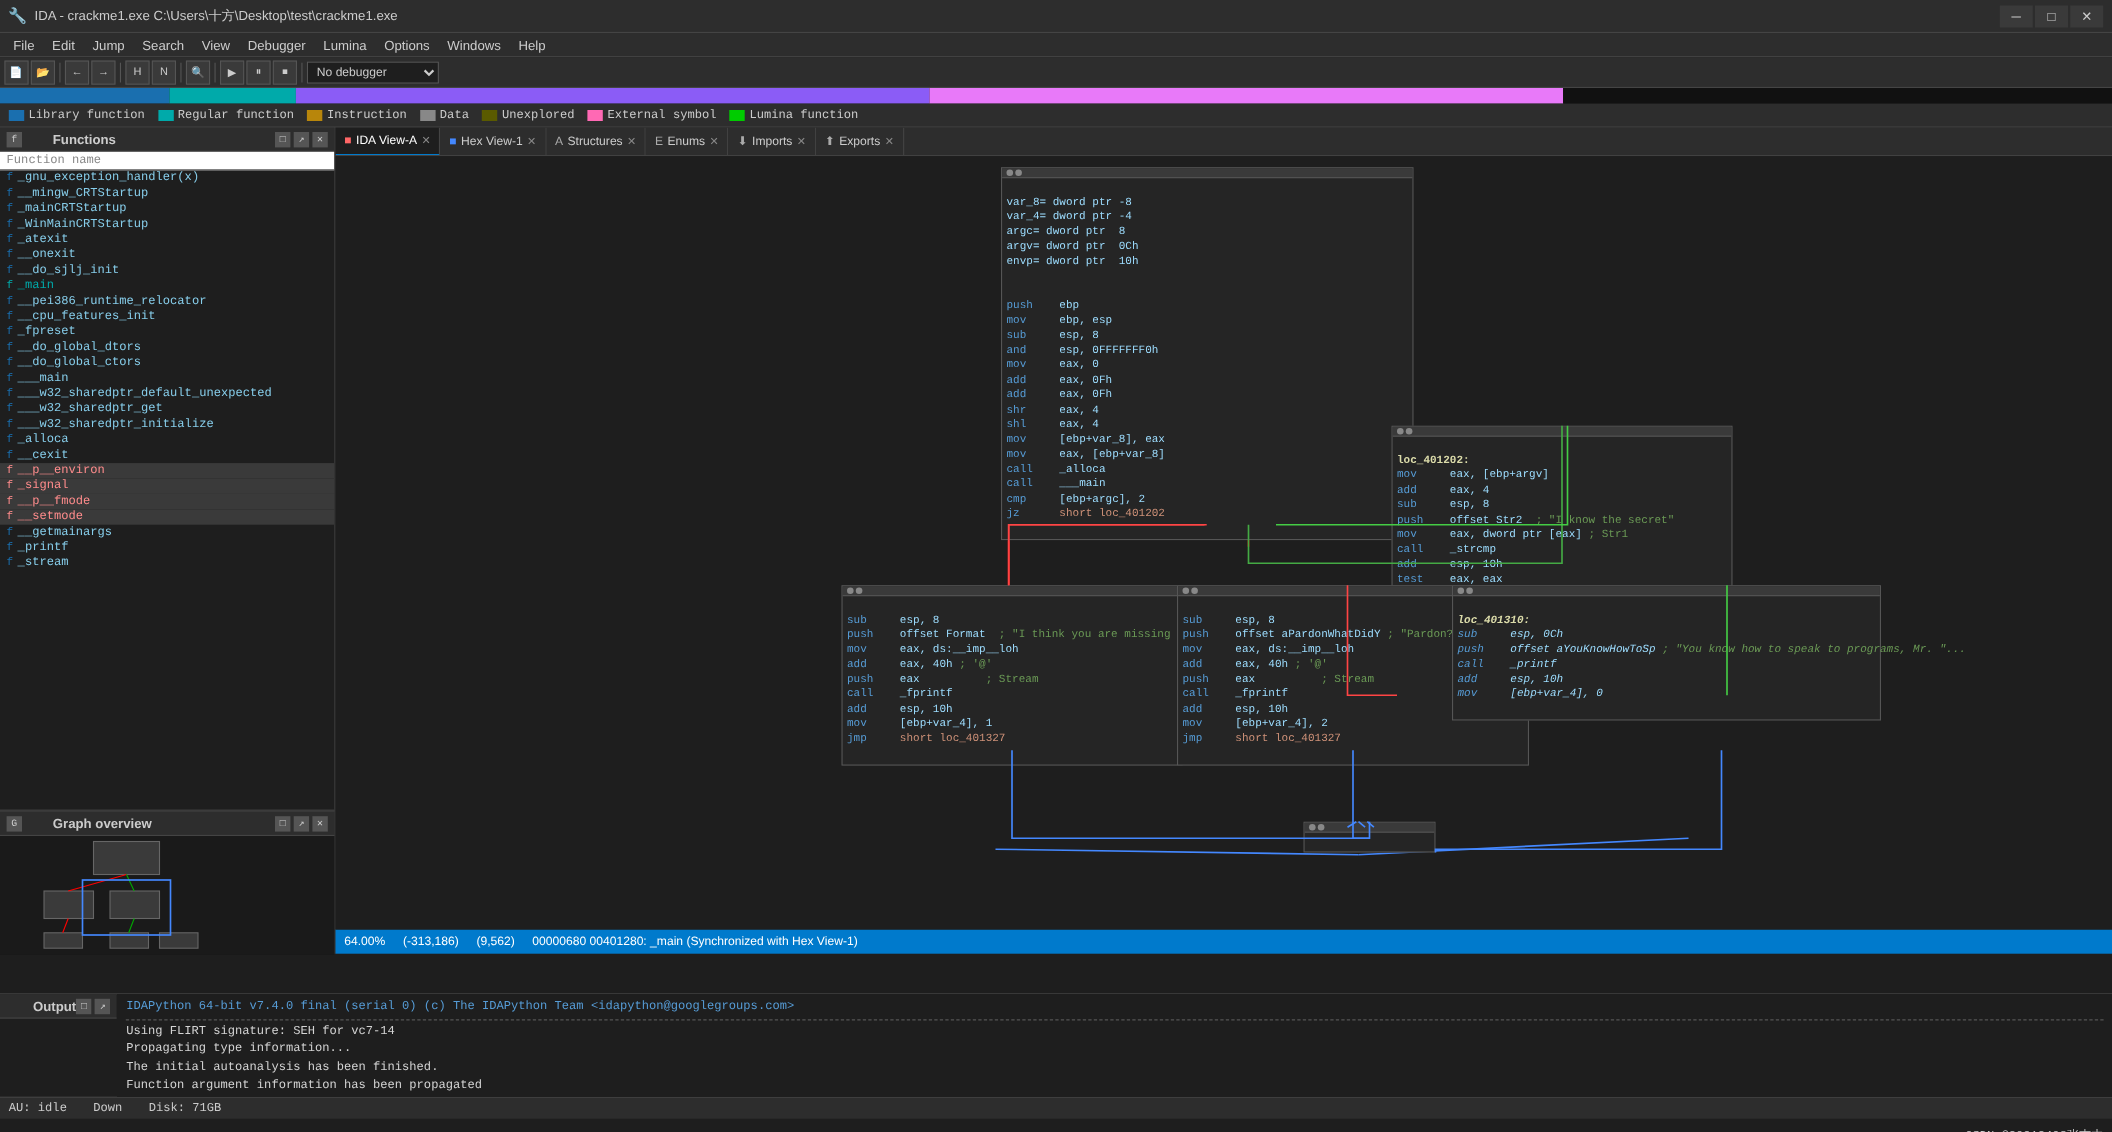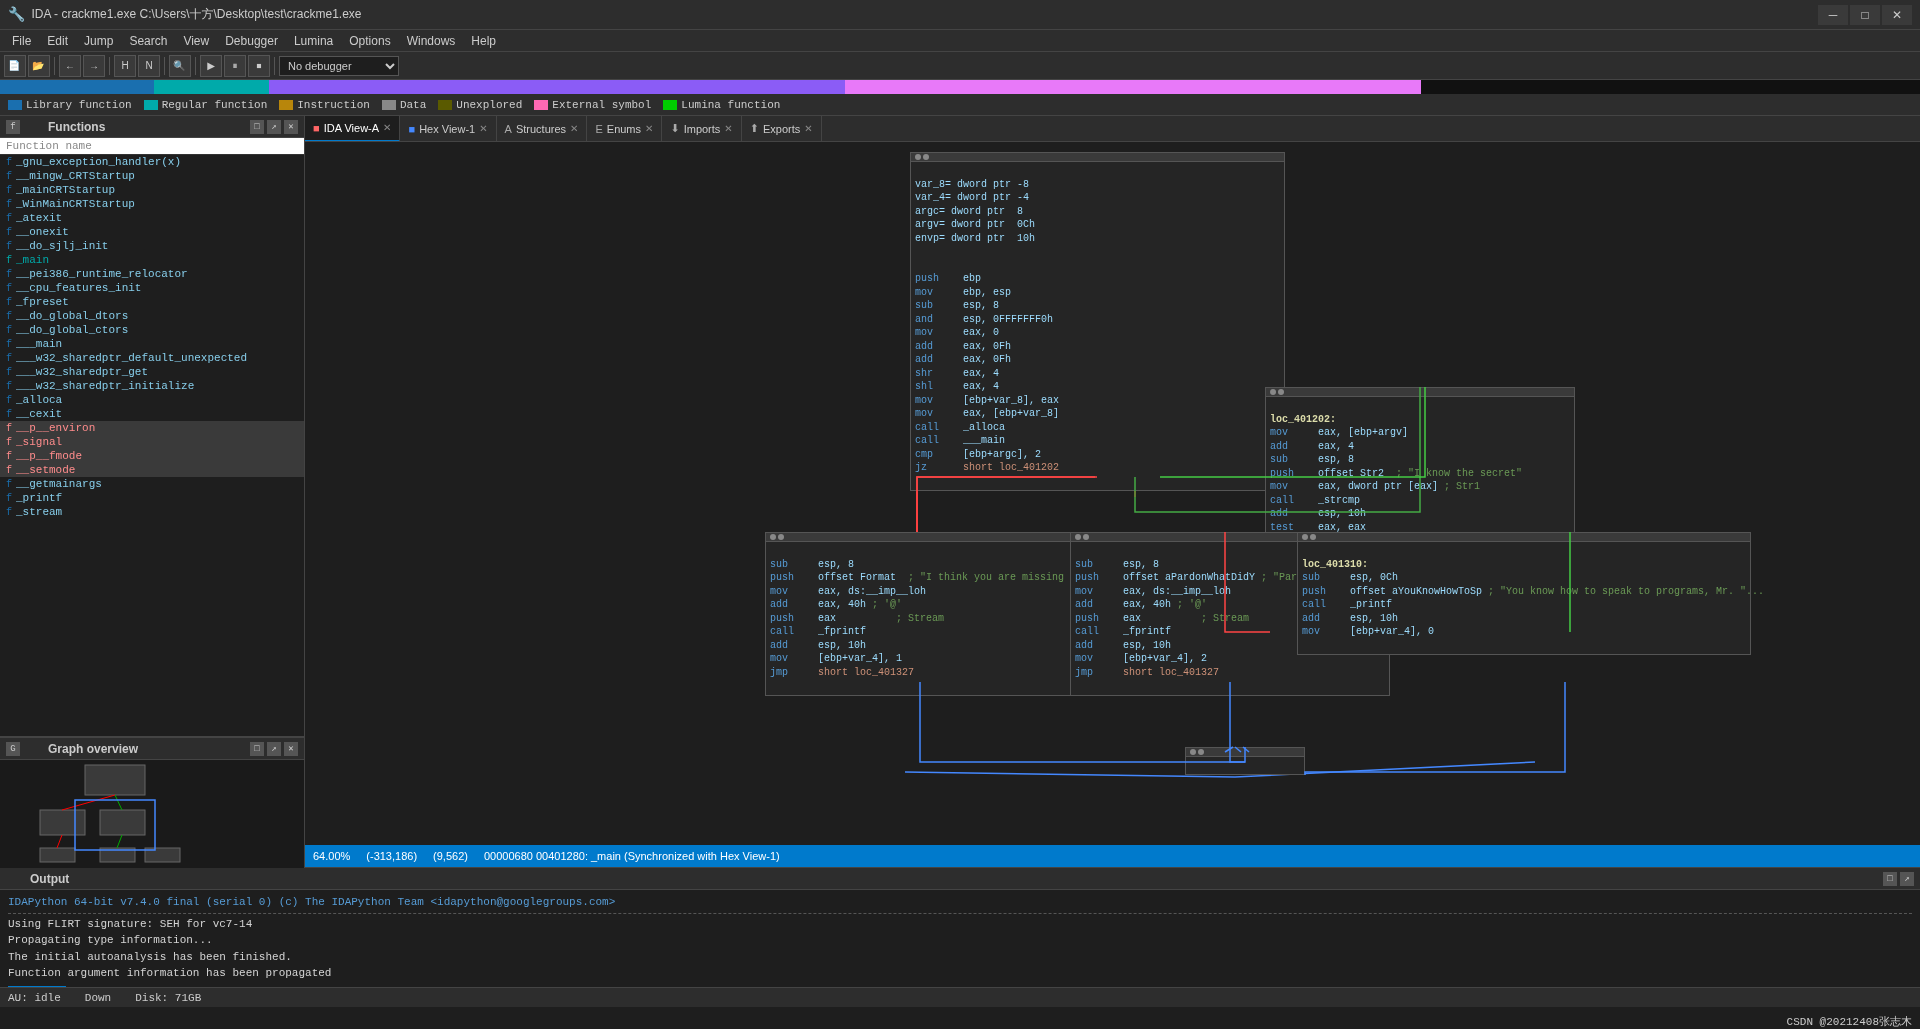--- a/index.html
+++ b/index.html
@@ -71,21 +71,21 @@
     .dot { width: 6px; height: 6px; background: #888; border-radius: 50%; }
     .code-block-body { padding: 2px 4px; white-space: pre; line-height: 1.4; }
     
     
     #arrows-svg { position: absolute; top: 0; left: 0; width: 100%; height: 100%; pointer-events: none; }
     
     
     #statusbar { background: #007acc; height: 22px; display: flex; align-items: center; padding: 0 8px; gap: 16px; font-size: 11px; color: #fff; font-family: 'Segoe UI', sans-serif; }
     
     
-    #output-panel { height: 120px; border-top: 1px solid #444; display: flex; flex-direction: column; }
+    #output-panel { height: 94px; border-top: 1px solid #444; display: flex; flex-direction: row; margin-top: 36px; }
     #output-header { background: #2d2d2d; height: 22px; display: flex; align-items: center; justify-content: space-between; padding: 0 6px; border-bottom: 1px solid #444; }
     #output-content { flex: 1; background: #1e1e1e; overflow-y: auto; padding: 4px 8px; font-size: 11px; font-family: 'Courier New', monospace; color: #d4d4d4; }
     .output-line { line-height: 1.5; }
     .output-divider { border: none; border-top: 1px dashed #555; margin: 2px 0; }
     
     
     #python-badge { background: #264f78; color: #9cdcfe; padding: 2px 8px; border: 1px solid #007acc; cursor: pointer; font-size: 11px; margin-top: 4px; display: inline-block; }
     
     
     #bottom-status { background: #2d2d2d; height: 20px; display: flex; align-items: center; padding: 0 8px; gap: 24px; font-size: 11px; color: #ccc; border-top: 1px solid #444; }
@@ -478,21 +478,21 @@
 <span><span style="color:#569cd6;">mov</span>     <span style="color:#9cdcfe;">eax, ds:__imp__loh</span></span>
 <span><span style="color:#569cd6;">add</span>     <span style="color:#9cdcfe;">eax, 40h</span> <span style="color:#6a9955;">; '@'</span></span>
 <span><span style="color:#569cd6;">push</span>    <span style="color:#9cdcfe;">eax</span>          <span style="color:#6a9955;">; Stream</span></span>
 <span><span style="color:#569cd6;">call</span>    <span style="color:#9cdcfe;">_fprintf</span></span>
 <span><span style="color:#569cd6;">add</span>     <span style="color:#9cdcfe;">esp, 10h</span></span>
 <span><span style="color:#569cd6;">mov</span>     <span style="color:#9cdcfe;">[ebp+var_4], 2</span></span>
 <span><span style="color:#569cd6;">jmp</span>     <span style="color:#ce9178;">short loc_401327</span></span>
         </div>
       </div>
 
-      <div class="code-block" style="left:992px; top:390px; width:454px;">
+      <div class="code-block" style="left:1015px; top:390px; width:390px;font-style:italic;">
         <div class="code-block-header">
           <div class="dots">
             <div class="dot"></div>
             <div class="dot"></div>
           </div>
         </div>
         <div class="code-block-body" style="font-size:10px; color:#ccc; line-height:1.35;">
 <span style="color:#dcdcaa; font-weight:bold;">loc_401310:</span>
 <span><span style="color:#569cd6;">sub</span>     <span style="color:#9cdcfe;">esp, 0Ch</span></span>
 <span><span style="color:#569cd6;">push</span>    <span style="color:#9cdcfe;">offset aYouKnowHowToSp</span> <span style="color:#6a9955;">; "You know how to speak to programs, Mr. "...</span></span>

